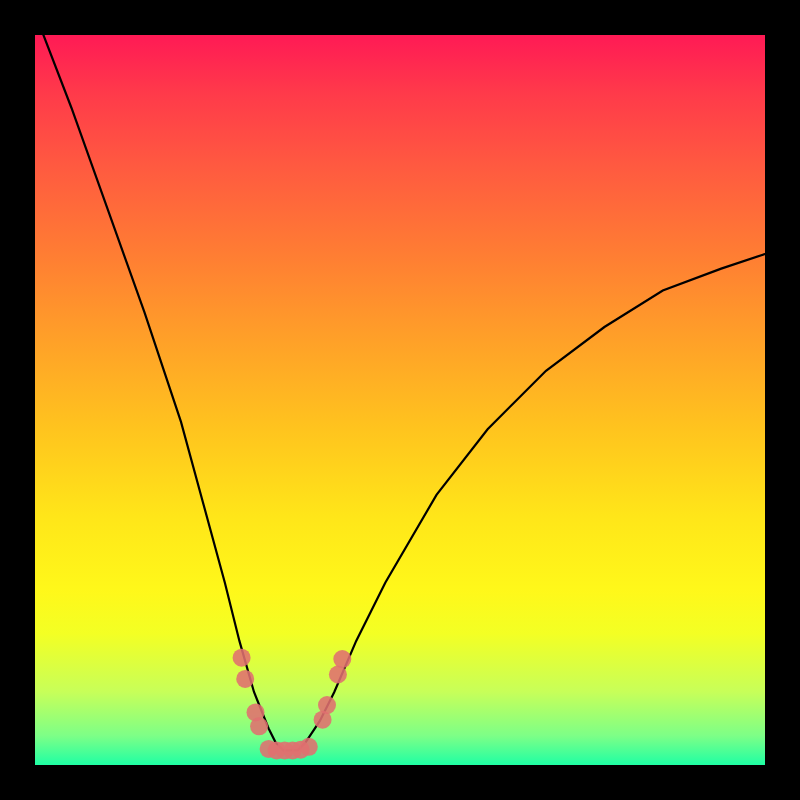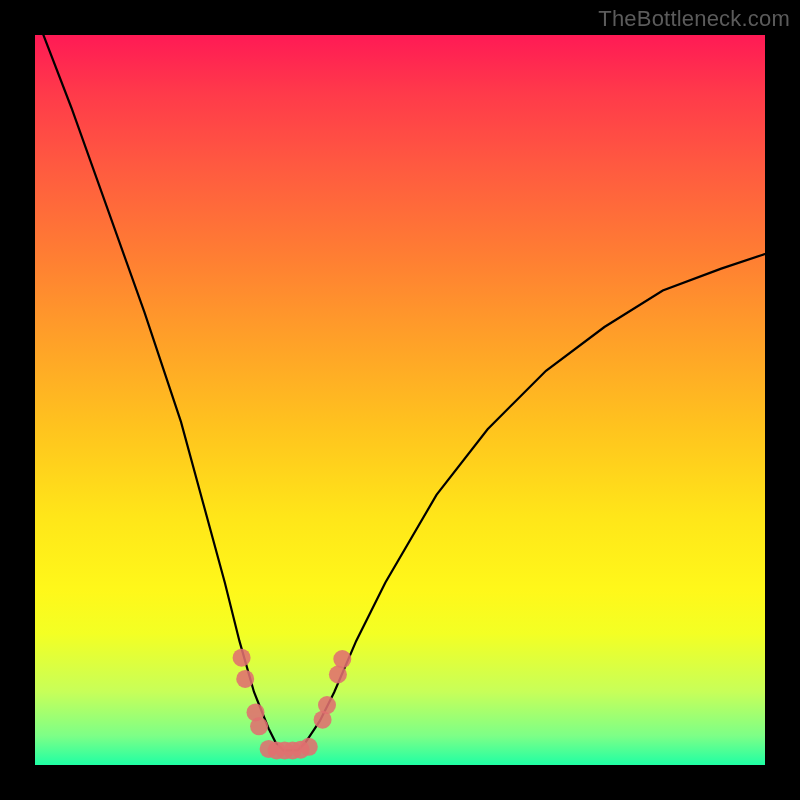--- a/index.html
+++ b/index.html
@@ -55,21 +55,20 @@
     left: 0; top: 0;
     width: 730px; height: 730px;
     overflow: visible;
   }
 </style>
 </head>
 <body>
 
 <div class="frame">
 
-  <div class="watermark">TheBottleneck.com</div>
 
   <div class="plot-area">
     <svg class="curve" viewBox="0 0 730 730" preserveAspectRatio="none">
       <path id="curve-path" fill="none" stroke="#000" stroke-width="2.2" stroke-linecap="round" d="M0.0 -21.9 L36.5 73.0 L73.0 175.2 L109.5 277.4 L146.0 386.9 L167.9 467.2 L189.8 547.5 L204.4 605.9 L219.0 657.0 L233.6 693.5 L240.9 708.1 L248.2 715.4 L255.5 715.4 L262.8 715.4 L270.1 708.1 L284.7 686.2 L299.3 657.0 L321.2 605.9 L350.4 547.5 L401.5 459.9 L452.6 394.2 L511.0 335.8 L569.4 292.0 L627.8 255.5 L686.2 233.6 L730.0 219.0 "></path>
       <g id="markers">
           <circle cx="206.6" cy="622.7" r="9" fill="#e07070" fill-opacity="0.88"></circle>
           <circle cx="210.2" cy="643.9" r="9" fill="#e07070" fill-opacity="0.88"></circle>
           <circle cx="220.5" cy="677.4" r="9" fill="#e07070" fill-opacity="0.88"></circle>
           <circle cx="224.1" cy="691.3" r="9" fill="#e07070" fill-opacity="0.88"></circle>
           <circle cx="233.6" cy="713.9" r="9" fill="#e07070" fill-opacity="0.88"></circle>

